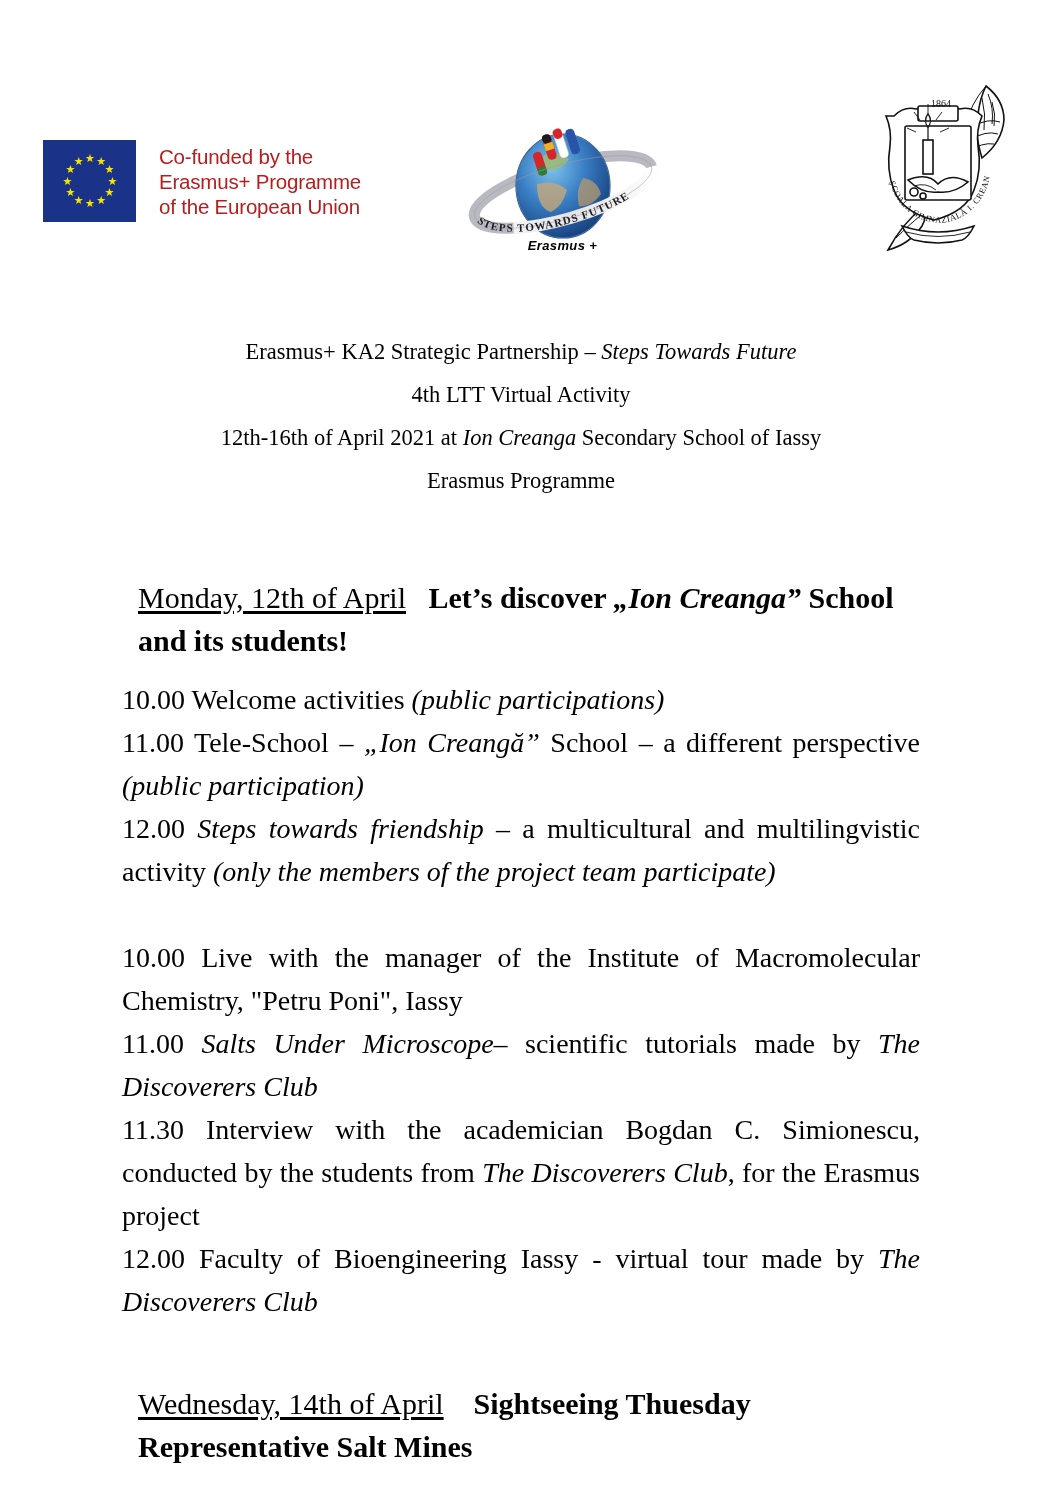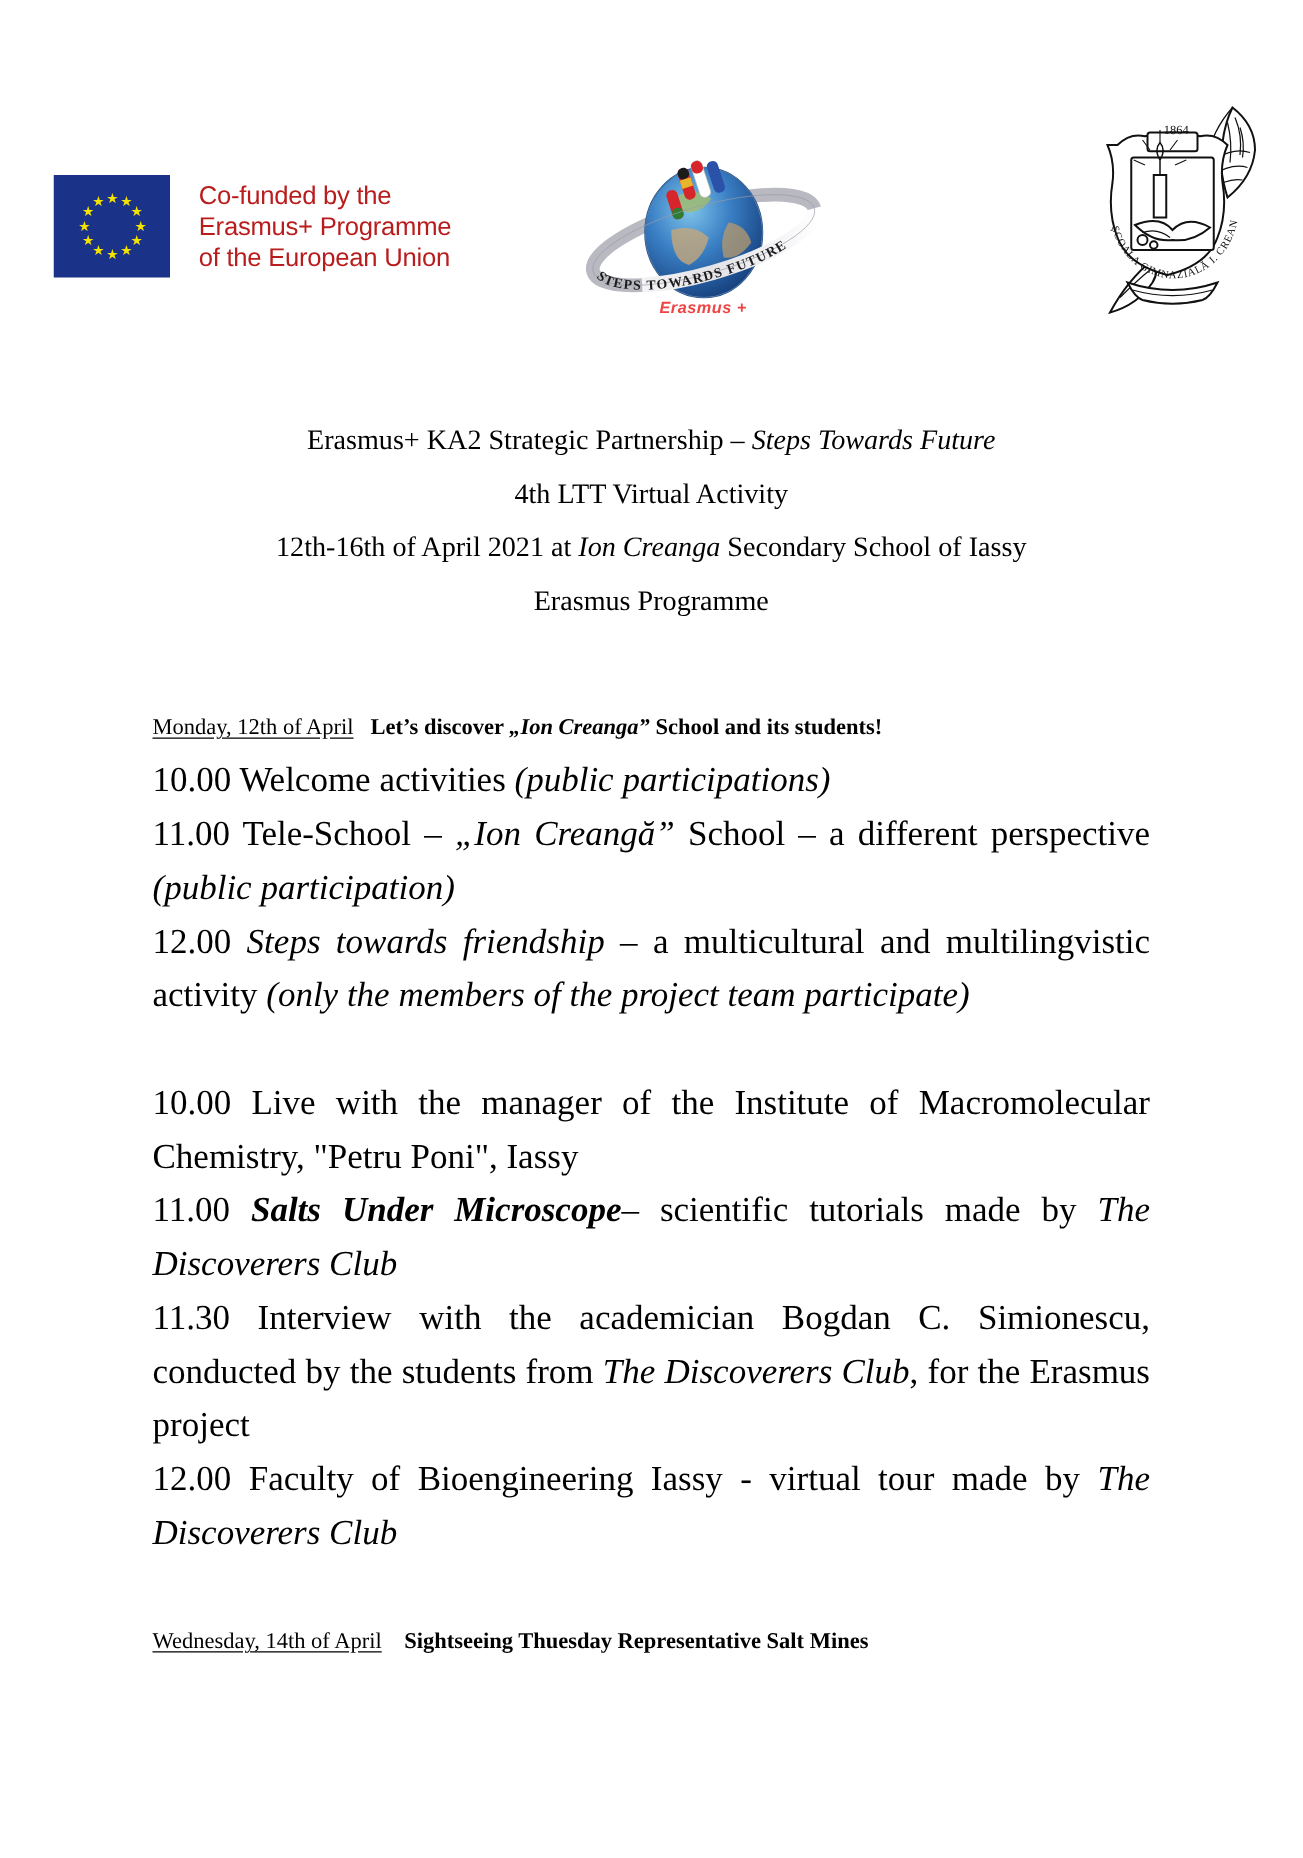--- a/index.html
+++ b/index.html
@@ -73,21 +73,21 @@
   .globe-caption {
     position: absolute;
     left: 0;
     top: 110px;
     width: 215px;
     text-align: center;
     font-family: "Liberation Sans", "DejaVu Sans", sans-serif;
     font-size: 13px;
     font-style: italic;
     font-weight: bold;
-    color: #ef4444;
+    color: #000000;
     letter-spacing: 0.4px;
   }
 
   
   .crest-logo {
     position: absolute;
     left: 858px;
     top: 80px;
     width: 160px;
     height: 180px;
@@ -118,35 +118,35 @@
   .para {
     font-size: 28px;
     line-height: 43px;
     text-align: justify;
     text-justify: inter-word;
     margin: 0;
   }
   .para.noj { text-align: left; }
 
   .day-head {
-    font-size: 18px;
+    font-size: 30px;
     line-height: 43px;
-    margin: 0;
+    margin: 16px;
     text-align: left;
   }
   .day-head .daylabel {
     text-decoration: underline;
     text-underline-offset: 3px;
   }
   .day-head .headline {
     font-weight: bold;
   }
   .day-head .headline i,
   .para i { font-style: italic; }
-  .bi { font-weight: bold; font-style: italic; }
+  .bi { font-weight: normal; font-style: italic; }
 </style>
 </head>
 <body>
 
 <div class="logo-band">
 
   <div class="eu-logo">
     <div class="eu-flag" id="eu-flag">
         <span class="star" style="left: 42px; top: 14px; color: rgb(245, 227, 0);">★</span>
         <span class="star" style="left: 53.25px; top: 17.0144px; color: rgb(245, 227, 0);">★</span>

